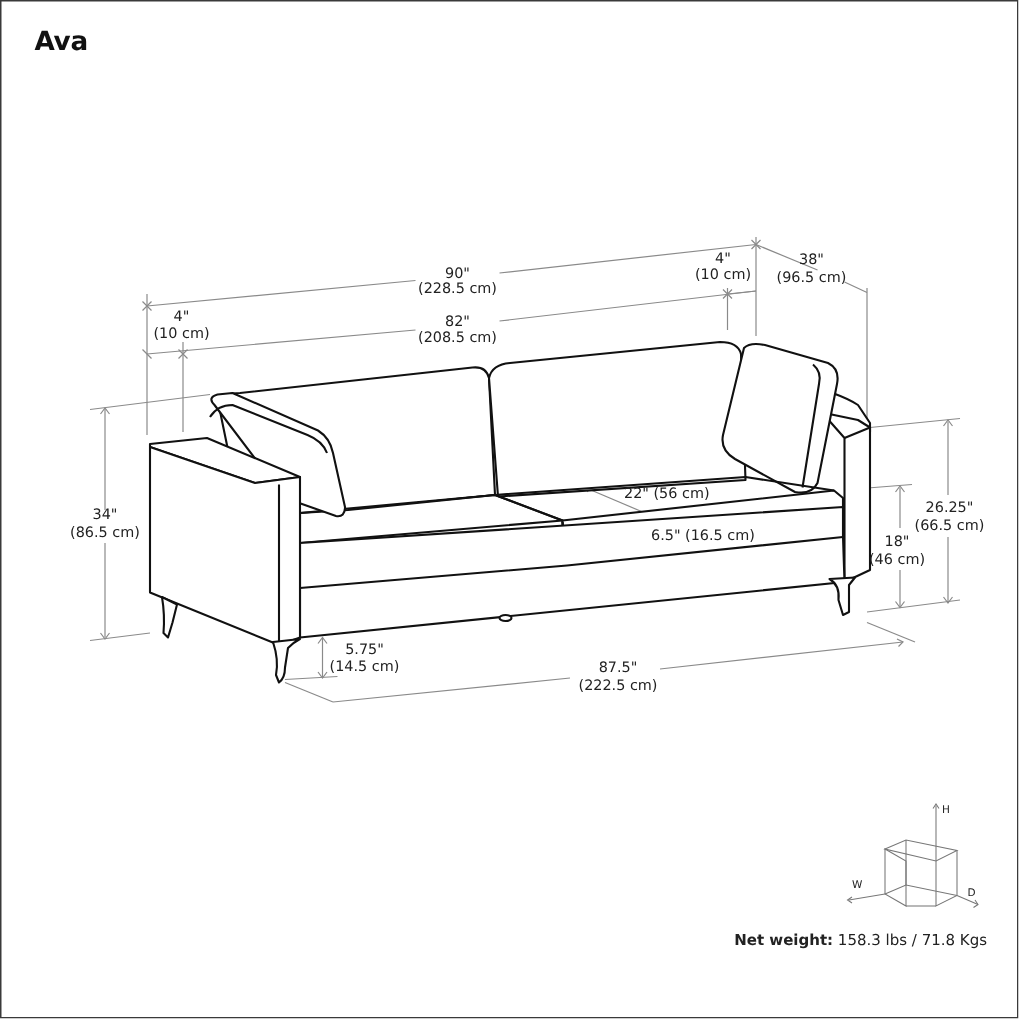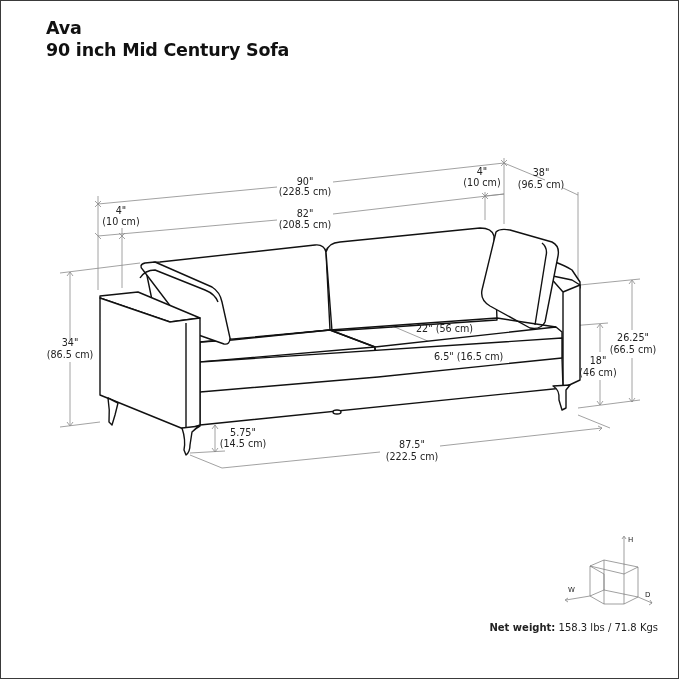--- a/index.html
+++ b/index.html
@@ -1,33 +1,32 @@
 <!DOCTYPE html>
 <html><head>
 <meta charset="utf-8">
 <style>
   html, body { margin: 0; padding: 0; background: #ffffff; }
   body { width: 679px; height: 679px; position: relative; overflow: hidden; font-family: "DejaVu Sans", sans-serif; }
   .frame { position: absolute; left: 0; top: 0; width: 677px; height: 677px; border: 1px solid #3a3a3a; box-sizing: content-box; }
   .title-block { position: absolute; left: 23px; top: 17px; color: #111; }
-  .title-line { font-family: "DejaVu Sans", sans-serif; font-weight: bold; font-size: 17.5px; line-height: 22px; letter-spacing: -0.2px; margin-left: 23px; }
+  .title-line { font-family: "DejaVu Sans", sans-serif; font-weight: bold; font-size: 17.5px; line-height: 22px; letter-spacing: -0.2px; }
   svg.drawing { position: absolute; left: 0; top: 0; }
   .dim { font-family: "DejaVu Sans", sans-serif; font-size: 9.6px; fill: #222; }
   .axis-lbl { font-family: "DejaVu Sans", sans-serif; font-size: 7px; fill: #222; }
   .weight { position: absolute; right: 21px; top: 622px; font-size: 10px; color: #222; }
   .weight b { font-weight: bold; }
 </style>
 </head>
 <body>
 
 <div class="frame"></div>
 
 <div class="title-block">
   <div class="title-line">Ava</div>
-  <div class="title-line">90 inch Mid Century Sofa</div>
 </div>
 
 <svg class="drawing" width="679" height="679" viewBox="0 0 679 679">
 
   <g stroke="#8a8a8a" stroke-width="0.8" fill="none">
 
     <line x1="98" y1="204" x2="277" y2="187"></line>
     <line x1="333" y1="182" x2="504" y2="163"></line>
 
     <line x1="98" y1="236" x2="277" y2="220"></line>

